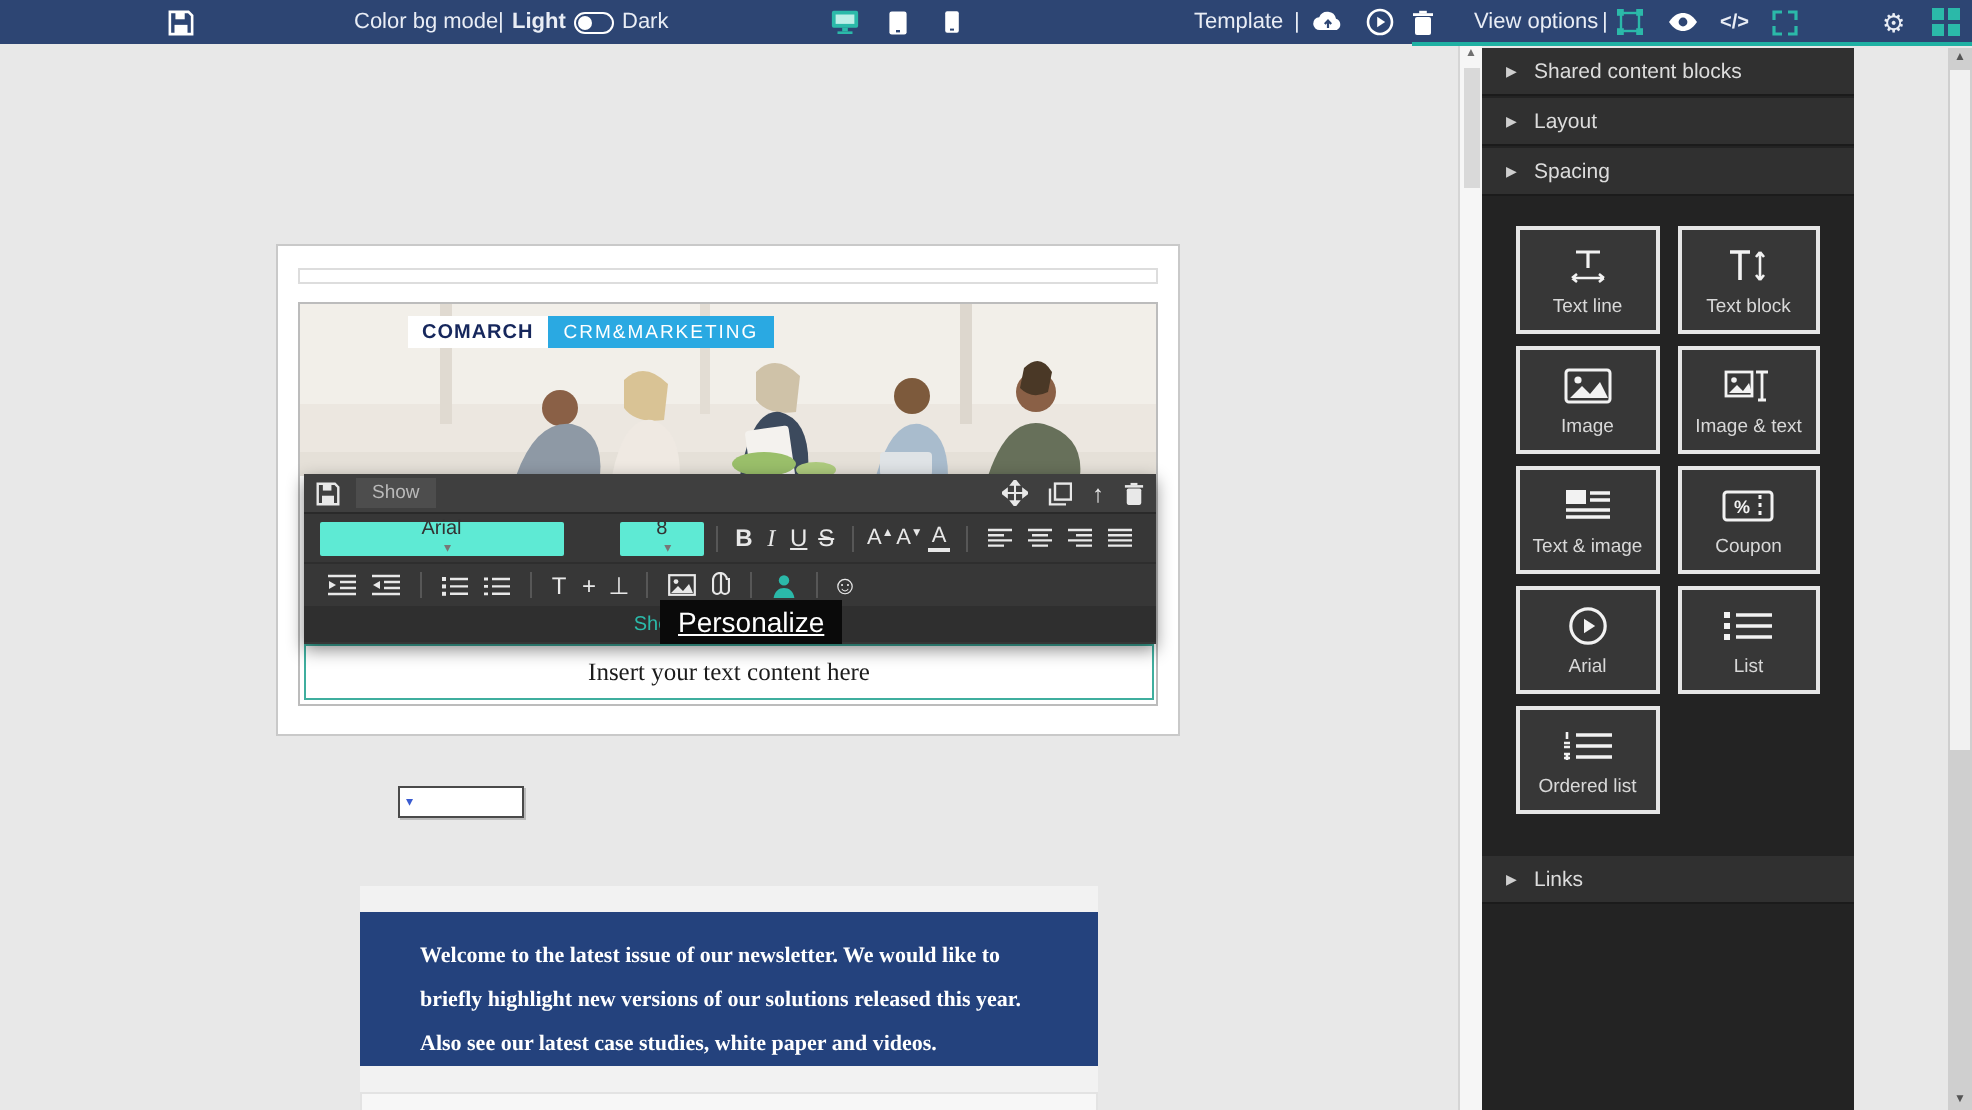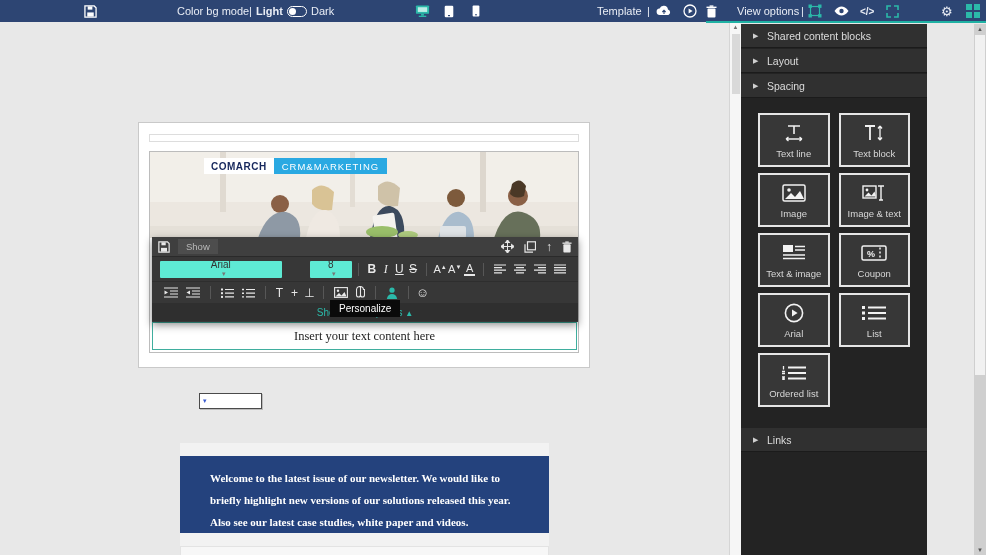--- a/index.html
+++ b/index.html
@@ -41,21 +41,21 @@
   .vr { width:1px; height:13px; background:#575757; margin:0 6px; }
   .fb { font-size:12px; width:16px; text-align:center; cursor:pointer; }
   .fb.b { font-weight:bold; } .fb.i { font-style:italic; font-family:"Liberation Serif",serif; }
   .fb.u { text-decoration:underline; } .fb.s { text-decoration:line-through; }
   .fa { position:relative; font-size:11px; width:17px; text-align:center; }
   .fa small { font-size:6px; position:relative; top:-4px; }
   .fa.clr { border-bottom:2px solid #e8e8e8; width:13px; margin:0 2px; }
   .ic { margin:0 4px; display:flex; align-items:center; }
   .glyph { font-size:12px; width:15px; text-align:center; }
   #showmore { color:#2bb9a9; font-size:10px; }
-  #tooltip { position:absolute; left:178px; top:-3px; background:#0a0a0a; color:#fff; font-size:10px; padding:3px 9px; white-space:nowrap; }
+  #tooltip { position:absolute; left:178px; top:-3px; background:#0a0a0a; color:#fff; font-size:14px; padding:3px 9px; white-space:nowrap;text-decoration:underline; }
 
   
   #textbox { position:absolute; left:152px; top:300px; width:425px; height:28px; background:#fff; border:1px solid #3fae9e; display:flex; align-items:center; justify-content:center; font-family:"Liberation Serif",serif; font-size:12.5px; color:#1c1c1c; z-index:10; }
   #mini-select { position:absolute; left:199px; top:371px; width:63px; height:16px; background:#fff; border:1px solid #4a4a4a; box-shadow:1px 1px 0 #bbb; display:flex; align-items:center; padding-left:3px; }
   #mini-select .mc { color:#3a5bd0; font-size:7px; }
 
   
   #welcome-area { position:absolute; left:180px; top:421px; width:369px; }
   #welcome-area .strip { height:13px; background:#f2f2f2; }
   #welcome-blue { height:77px; background:#24427d; color:#fff; font-family:"Liberation Serif",serif; font-weight:bold; font-size:11px; line-height:22px; padding:11px 34px 0 30px; overflow:hidden; }

